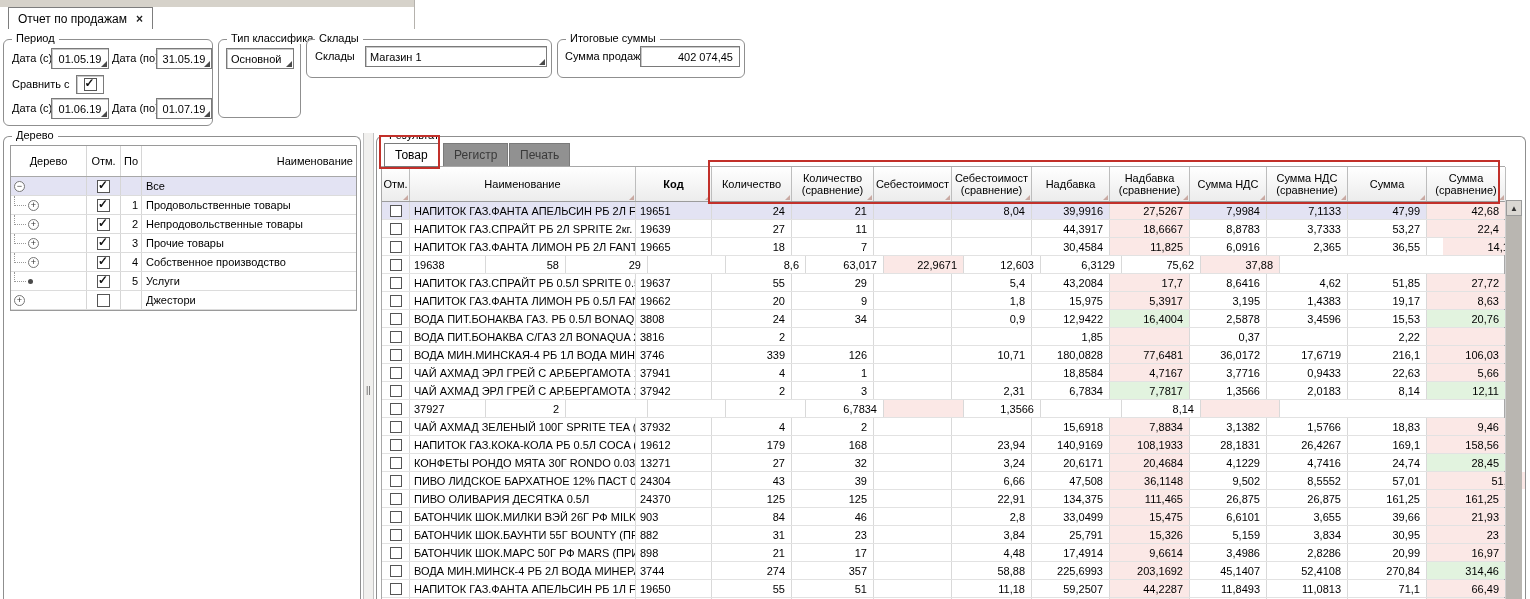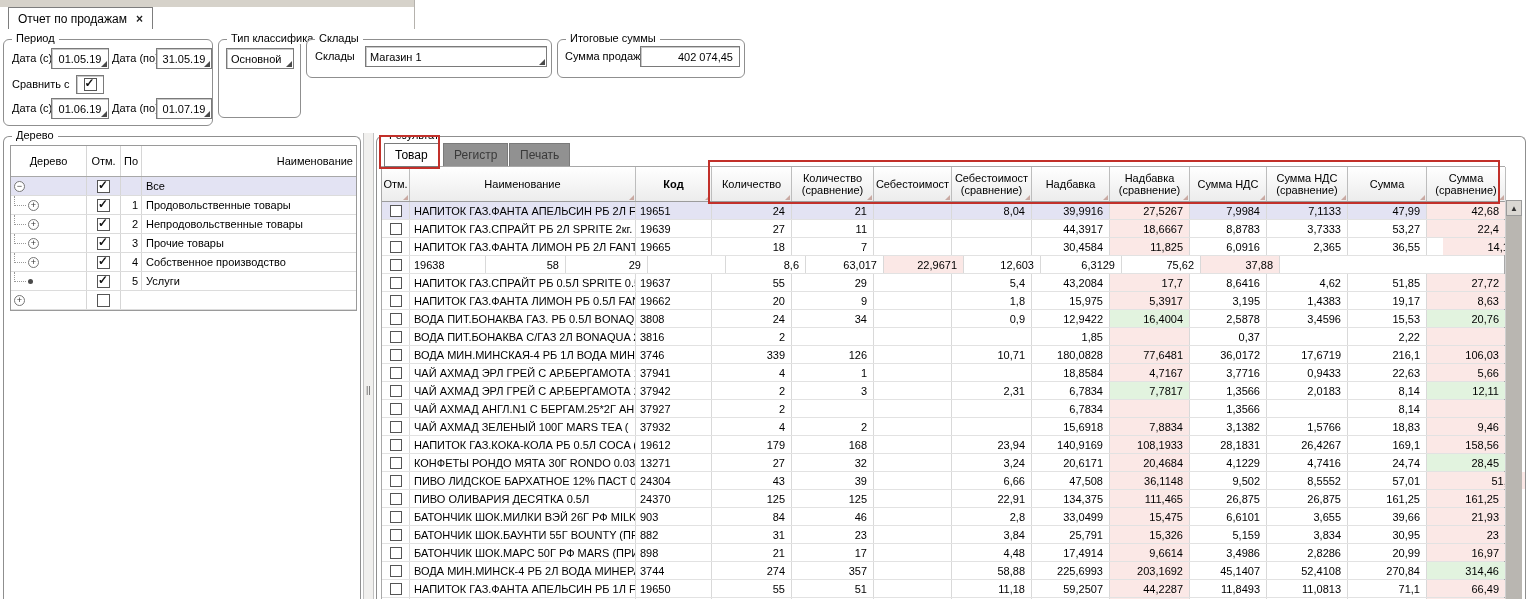--- a/index.html
+++ b/index.html
@@ -209,20 +209,21 @@
         <div class="tcell namec" style="width: 214px;">Услуги</div>
       </div>
       <div class="trow">
         <div class="tcell" style="width: 76px; padding-left: 3px;">
           <span class="ico-circ">+</span>
         </div>
         <div class="tcell center" style="width: 34px;">
           <span class="cb"></span>
         </div>
         <div class="tcell right" style="width: 21px;"></div>
+        <div class="tcell namec" style="width: 214px;">Джестори</div>
       </div>
     </div>
 </div>
 
 <div class="splitter" style="left:363px;top:133px;width:9px;height:466px;">
   <span class="grip">||</span>
 </div>
 
 <div class="gbox" style="left:376px;top:136px;width:1148px;height:462px;overflow:hidden;border-bottom-left-radius:0;border-bottom-right-radius:0;border-bottom:none;">
   <span class="legend">Результат</span>
@@ -436,38 +437,37 @@
         <div class="dcell num green" style="width: 80px;">7,7817</div>
         <div class="dcell num" style="width: 77px;">1,3566</div>
         <div class="dcell num" style="width: 81px;">2,0183</div>
         <div class="dcell num" style="width: 79px;">8,14</div>
         <div class="dcell num green" style="width: 79px;">12,11</div>
       </div>
       <div class="drow">
         <div class="dcell center" style="width: 28px;">
           <span class="cb"></span>
         </div>
-        <div class="dcell txt" style="width: 226px;">ЧАЙ АХМАД АНГЛ.N1 С БЕРГАМ.25*2Г АН</div>
         <div class="dcell txt" style="width: 76px;">37927</div>
         <div class="dcell num" style="width: 80px;">2</div>
         <div class="dcell num" style="width: 82px;"></div>
         <div class="dcell num" style="width: 78px;"></div>
         <div class="dcell num" style="width: 80px;"></div>
         <div class="dcell num" style="width: 78px;">6,7834</div>
         <div class="dcell num pink" style="width: 80px;"></div>
         <div class="dcell num" style="width: 77px;">1,3566</div>
         <div class="dcell num" style="width: 81px;"></div>
         <div class="dcell num" style="width: 79px;">8,14</div>
         <div class="dcell num pink" style="width: 79px;"></div>
       </div>
       <div class="drow">
         <div class="dcell center" style="width: 28px;">
           <span class="cb"></span>
         </div>
-        <div class="dcell txt" style="width: 226px;">ЧАЙ АХМАД ЗЕЛЕНЫЙ 100Г MARS TEA (</div>
+        <div class="dcell txt" style="width: 226px;">ЧАЙ АХМАД ЗЕЛЕНЫЙ 100Г SPRITE TEA (</div>
         <div class="dcell txt" style="width: 76px;">37932</div>
         <div class="dcell num" style="width: 80px;">4</div>
         <div class="dcell num" style="width: 82px;">2</div>
         <div class="dcell num" style="width: 78px;"></div>
         <div class="dcell num" style="width: 80px;"></div>
         <div class="dcell num" style="width: 78px;">15,6918</div>
         <div class="dcell num pink" style="width: 80px;">7,8834</div>
         <div class="dcell num" style="width: 77px;">3,1382</div>
         <div class="dcell num" style="width: 81px;">1,5766</div>
         <div class="dcell num" style="width: 79px;">18,83</div>

